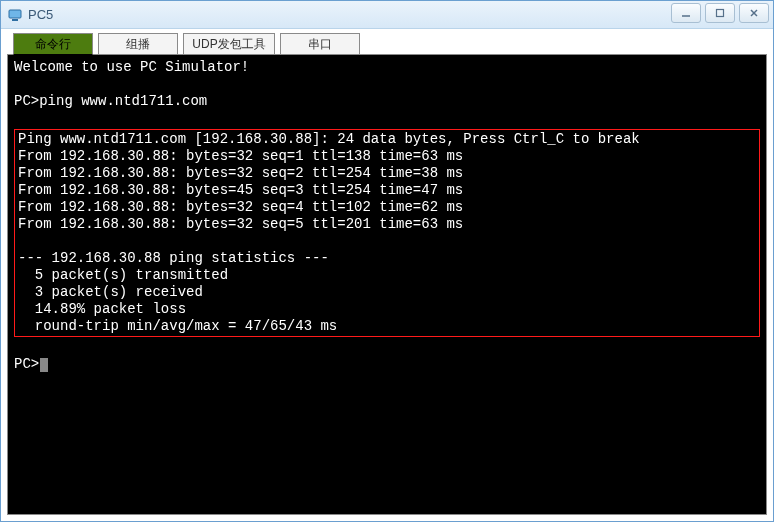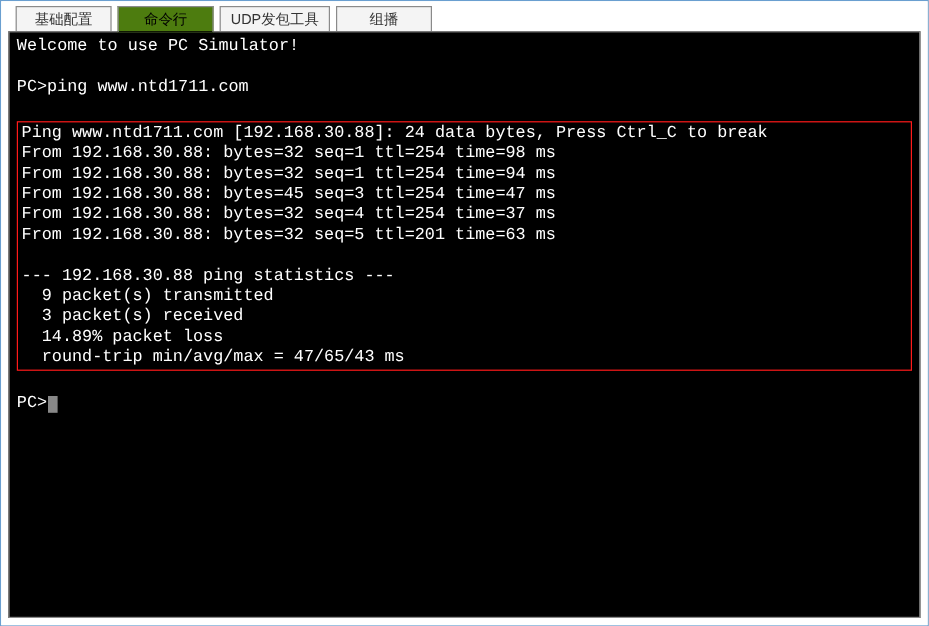--- a/index.html
+++ b/index.html
@@ -113,42 +113,69 @@
     width: 8px; height: 14px;
     background: #888;
     vertical-align: text-bottom;
     margin-left: 1px;
   }
 </style>
 </head>
 <body>
 
 <div class="window">
+  <div class="titlebar">
+    <span class="title-icon">
+      <svg width="16" height="16" viewBox="0 0 16 16">
+        <rect x="2" y="3" width="12" height="8" rx="1" fill="#6fb6e8" stroke="#2f6fa3" stroke-width="1"></rect>
+        <rect x="5" y="12" width="6" height="2" fill="#2f6fa3"></rect>
+      </svg>
+    </span>
+    <span class="title-text">PC5</span>
+    <div class="win-controls">
+      <div class="win-btn">
+        <svg width="10" height="10" viewBox="0 0 10 10">
+            <line x1="1" y1="8" x2="9" y2="8" stroke="#56708a" stroke-width="1.5"></line>
+          </svg>
+      </div>
+      <div class="win-btn">
+        <svg width="10" height="10" viewBox="0 0 10 10">
+            <rect x="1.5" y="1.5" width="7" height="7" fill="none" stroke="#56708a" stroke-width="1.2"></rect>
+          </svg>
+      </div>
+      <div class="win-btn">
+        <svg width="10" height="10" viewBox="0 0 10 10">
+            <line x1="2" y1="2" x2="8" y2="8" stroke="#56708a" stroke-width="1.5"></line>
+            <line x1="8" y1="2" x2="2" y2="8" stroke="#56708a" stroke-width="1.5"></line>
+          </svg>
+      </div>
+    </div>
+  </div>
 
   <div class="client">
     <div class="tabs">
-      <div class="tab">基础配置</div>
       <div class="tab active">命令行</div>
+      <div class="tab">组播</div>
       <div class="tab" style="width:92px">UDP发包工具</div>
-      <div class="tab">组播</div>
+      <div class="tab">串口</div>
     </div>
 
     <div class="terminal-wrap">
       <div class="terminal"><span>Welcome to use PC Simulator!</span>
 <span></span>
 <span>PC&gt;ping www.ntd1711.com</span>
 <span></span>
 <span class="hl-box"><span>Ping www.ntd1711.com [192.168.30.88]: 24 data bytes, Press Ctrl_C to break</span>
-<span>From 192.168.30.88: bytes=32 seq=1 ttl=254 time=98 ms</span>
-<span>From 192.168.30.88: bytes=32 seq=1 ttl=254 time=94 ms</span>
+<span>From 192.168.30.88: bytes=32 seq=1 ttl=138 time=63 ms</span>
+<span>From 192.168.30.88: bytes=32 seq=2 ttl=254 time=38 ms</span>
 <span>From 192.168.30.88: bytes=45 seq=3 ttl=254 time=47 ms</span>
-<span>From 192.168.30.88: bytes=32 seq=4 ttl=254 time=37 ms</span>
+<span>From 192.168.30.88: bytes=32 seq=4 ttl=102 time=62 ms</span>
 <span>From 192.168.30.88: bytes=32 seq=5 ttl=201 time=63 ms</span>
 <span></span>
 <span>--- 192.168.30.88 ping statistics ---</span>
-<span>  9 packet(s) transmitted</span>
+<span>  5 packet(s) transmitted</span>
 <span>  3 packet(s) received</span>
 <span>  14.89% packet loss</span>
 <span>  round-trip min/avg/max = 47/65/43 ms</span></span>
 <span>PC&gt;</span><span class="cursor"></span></div>
     </div>
   </div>
 </div>
 
 </body></html>

